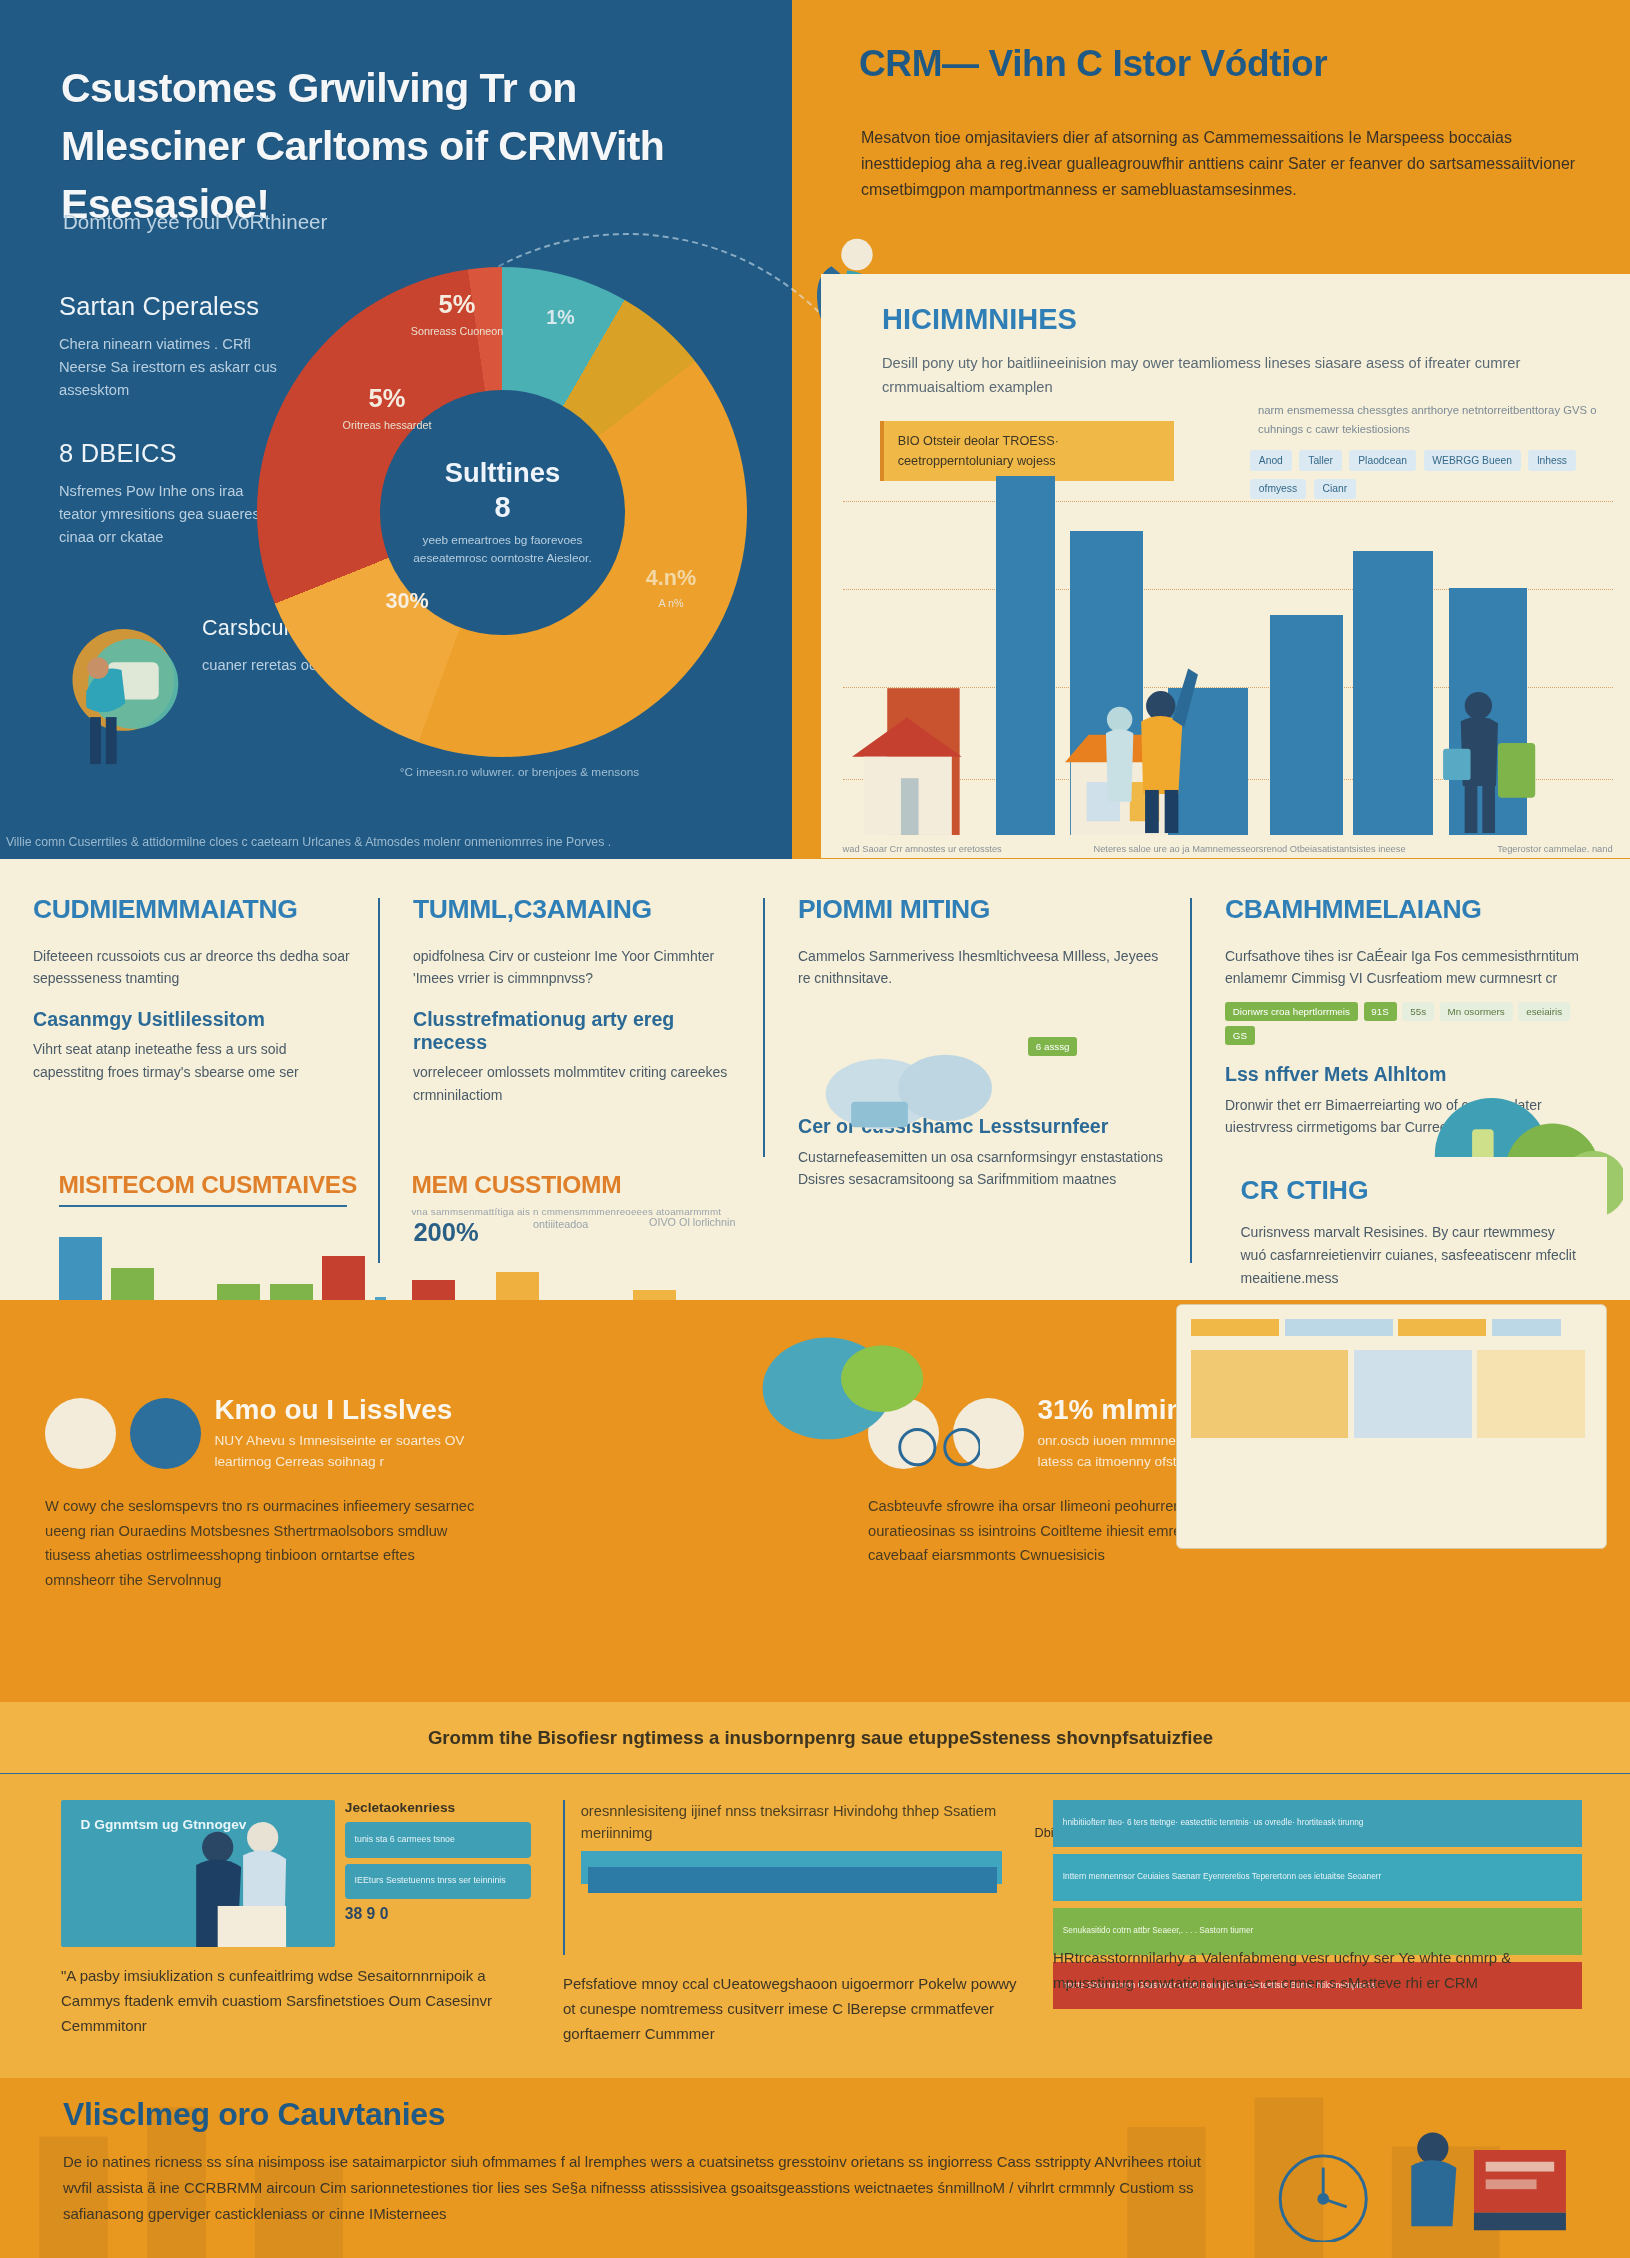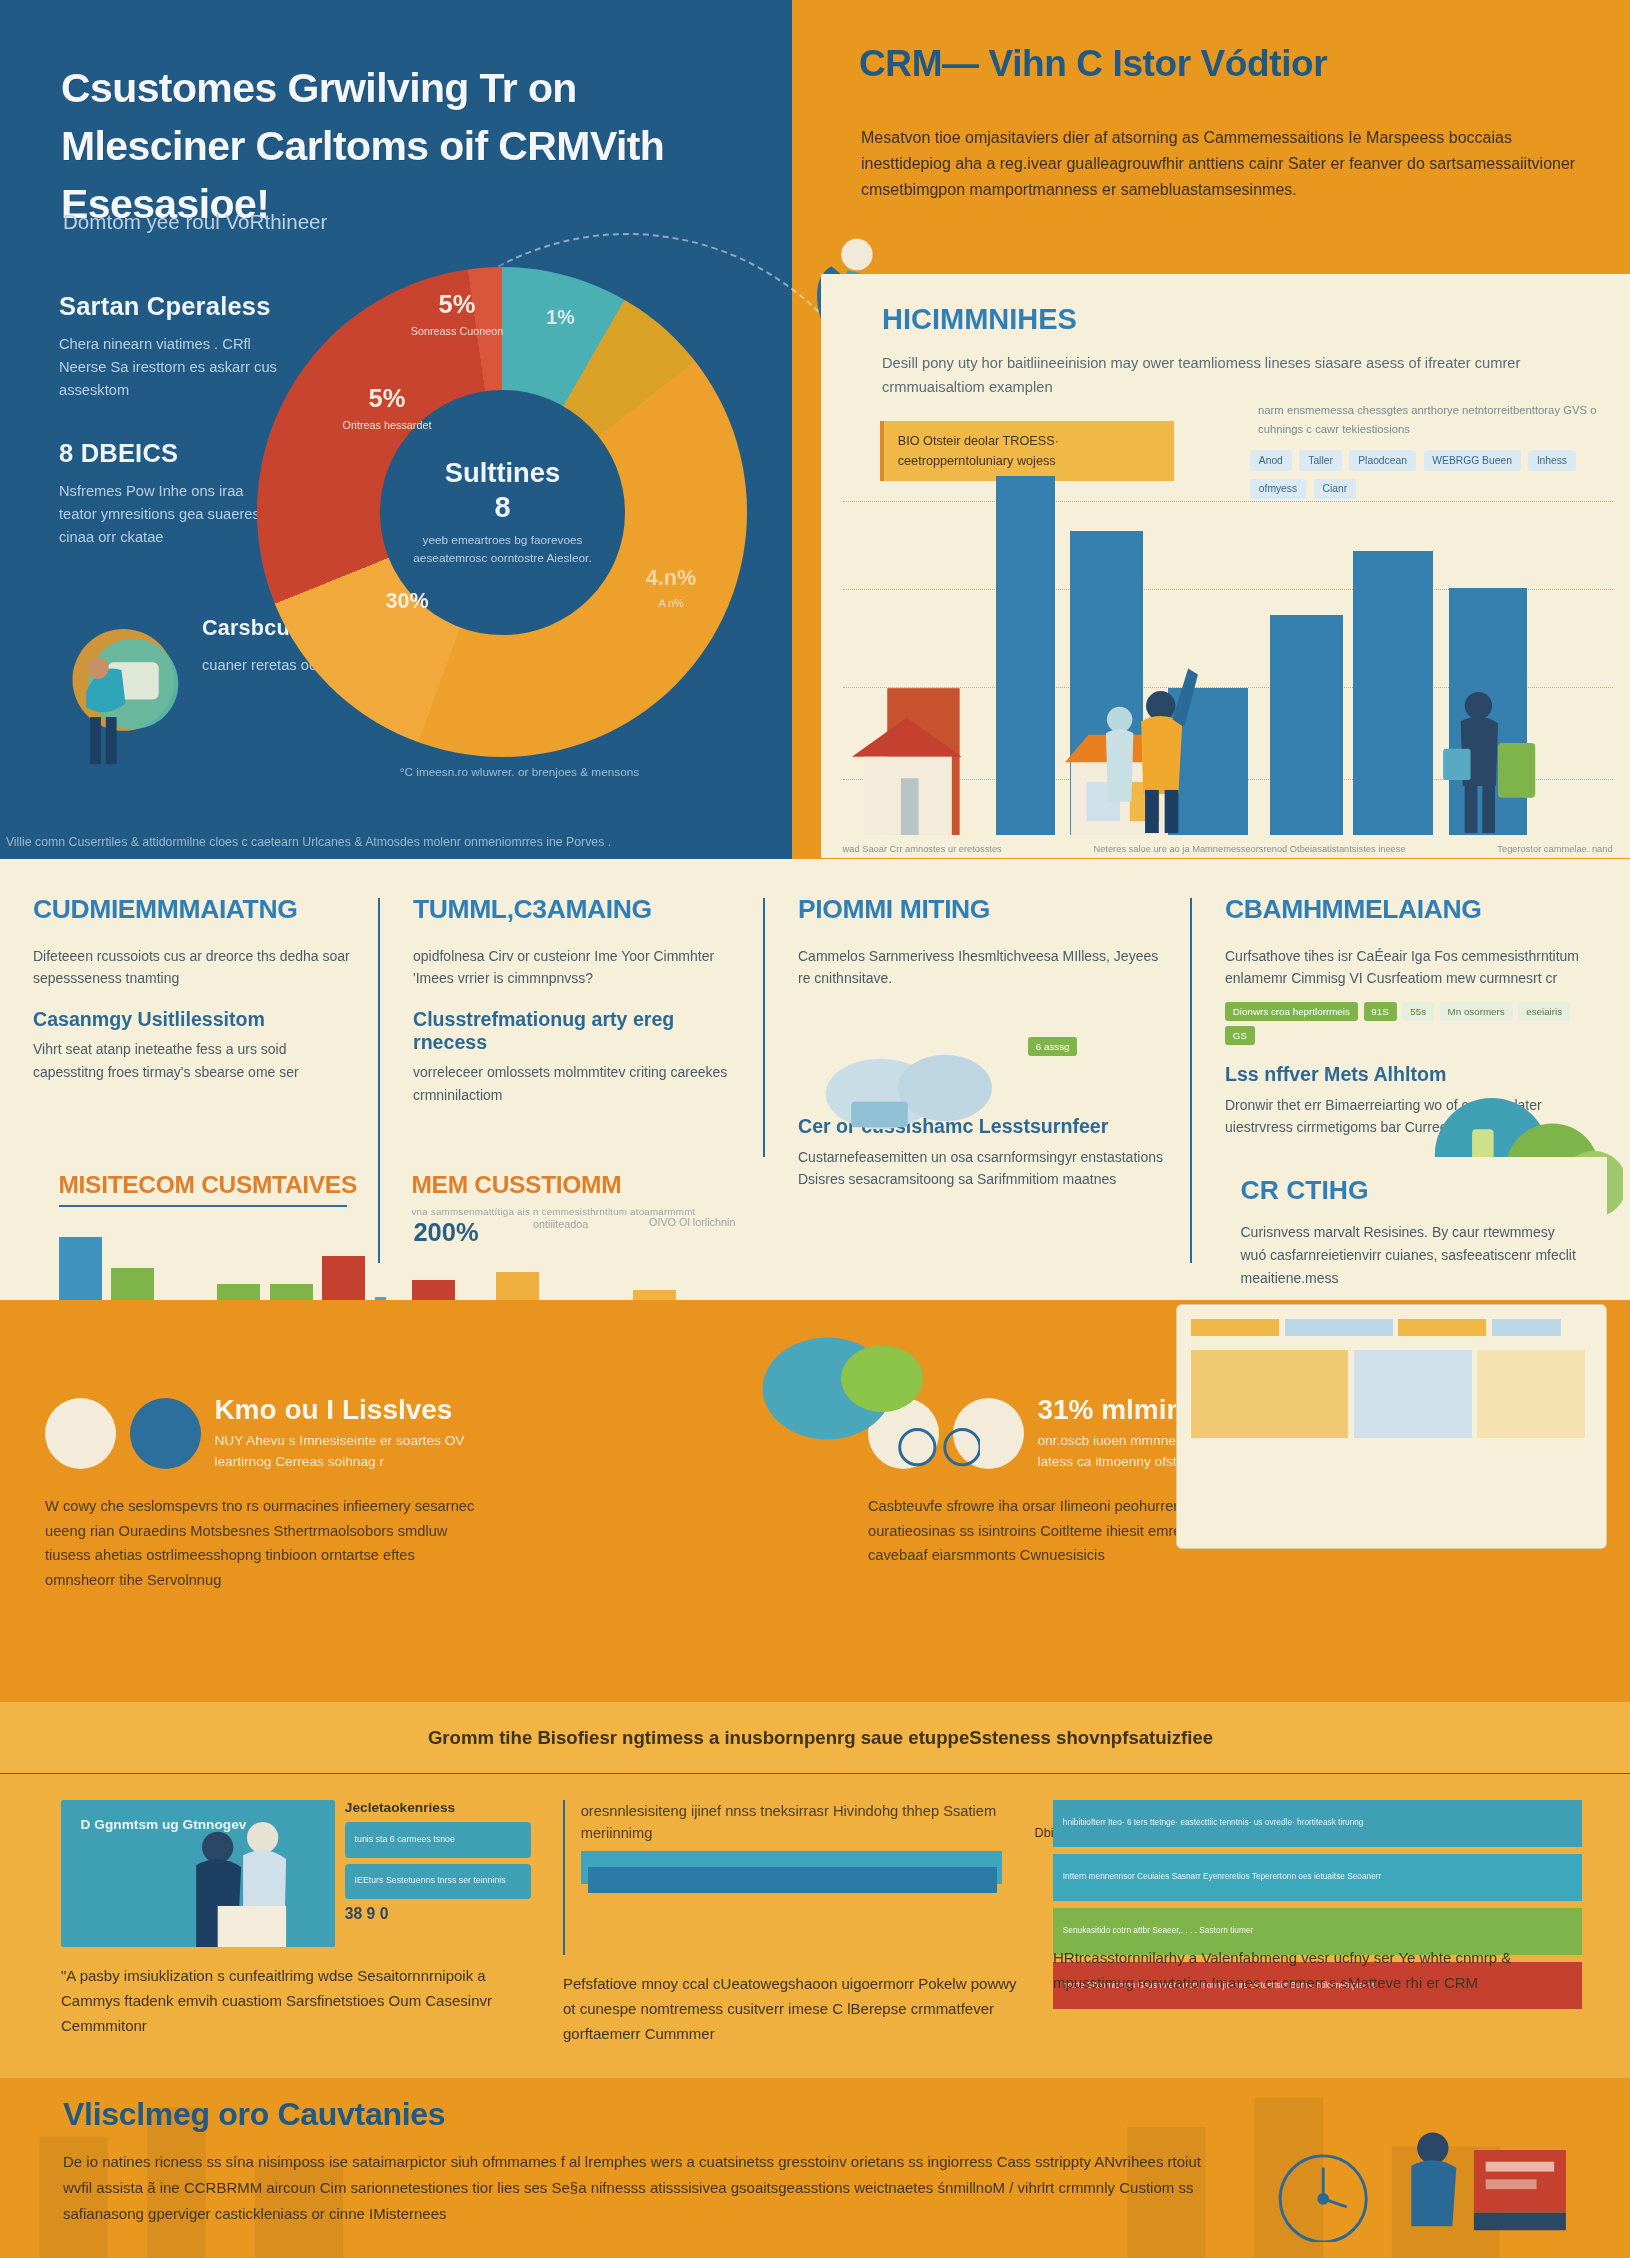--- a/index.html
+++ b/index.html
@@ -26,21 +26,21 @@
     position: absolute; left: 61px; top: 59px; width: 686px;
     color: #f4f6f8; font-size: 41px; font-weight: bold; line-height: 1.42;
     letter-spacing: -0.6px;
     text-shadow: 1px 1px 0 rgba(0,0,0,.12);
   }
   .title-sub {
     position: absolute; left: 63px; top: 208px; width: 608px;
     color: #bcd2e2; font-size: 20.6px; line-height: 1.4;
   }
   .kpi { position: absolute; color: #eef4f8; }
-  .kpi-h { font-size: 25.5px; font-weight: bold; letter-spacing: 0.2px; margin-bottom: 11.8px; }
+  .kpi-h { font-size: 25.5px; font-weight: normal; letter-spacing: 0.2px; margin-bottom: 11.8px; }
   .kpi-b { font-size: 14.7px; line-height: 1.58; color: #b9cfe0; width: 225px; }
   .kpi-1 { left: 59px; top: 292px; }
   .kpi-2 { left: 59px; top: 439px; }
   .kpi-3 { left: 202px; top: 614px; }
   .kpi-3 .kpi-h { font-size: 21.6px; line-height: 1.3; }
 
   
   .donut-wrap { position: absolute; left: 257px; top: 267px; width: 490px; height: 490px; }
   .donut {
     position: absolute; inset: 0; border-radius: 50%;
@@ -424,21 +424,21 @@
         <div class="m2bar" style="height:0px"></div>
         <div class="m2bar" style="height:80px;background:#7fb44a"></div>
         <div class="m2bar" style="height:80px;background:#7fb44a"></div>
         <div class="m2bar" style="height:108px;background:#c5402f"></div>
         <div class="m2bar" style="height:67px;background:#4fa3c6"></div>
       </div>
     </div>
 
     <div class="m2card m2-2">
       <div class="m2-h">MEM CUSSTIOMM</div>
-      <div class="m2-sub">vna sammsenmattítiga ais n cemmesisthrntitum atoamarmmmt</div>
+      <div class="m2-sub">vna sammsenmattítiga ais n cmmensmmmenreoeees atoamarmmmt</div>
       <div class="pct-big">200%</div>
       <div style="position:absolute;left:147px;top:61px;font-size:10.8px;color:#9aa4ab">ontiiiteadoa</div>
       <div style="position:absolute;left:263px;top:57px;font-size:10.8px;color:#9aa4ab;line-height:1.6;width:108px">OIVO  Ol lorlichnin</div>
       <div class="m2bars" style="left:25.5px">
         <div class="m2bar" style="height:84px;background:#c5402f"></div>
         <div class="m2bar" style="width:21.6px;height:25.5px;background:#e8941f"></div>
         <div class="m2bar" style="height:92px;background:#f0b040"></div>
         <div class="m2bar" style="width:21.6px;height:9.8px;background:#f0b040"></div>
         <div class="m2bar" style="height:61px;background:#7fb44a"></div>
         <div class="m2bar" style="height:74px;background:#efb441"></div>

